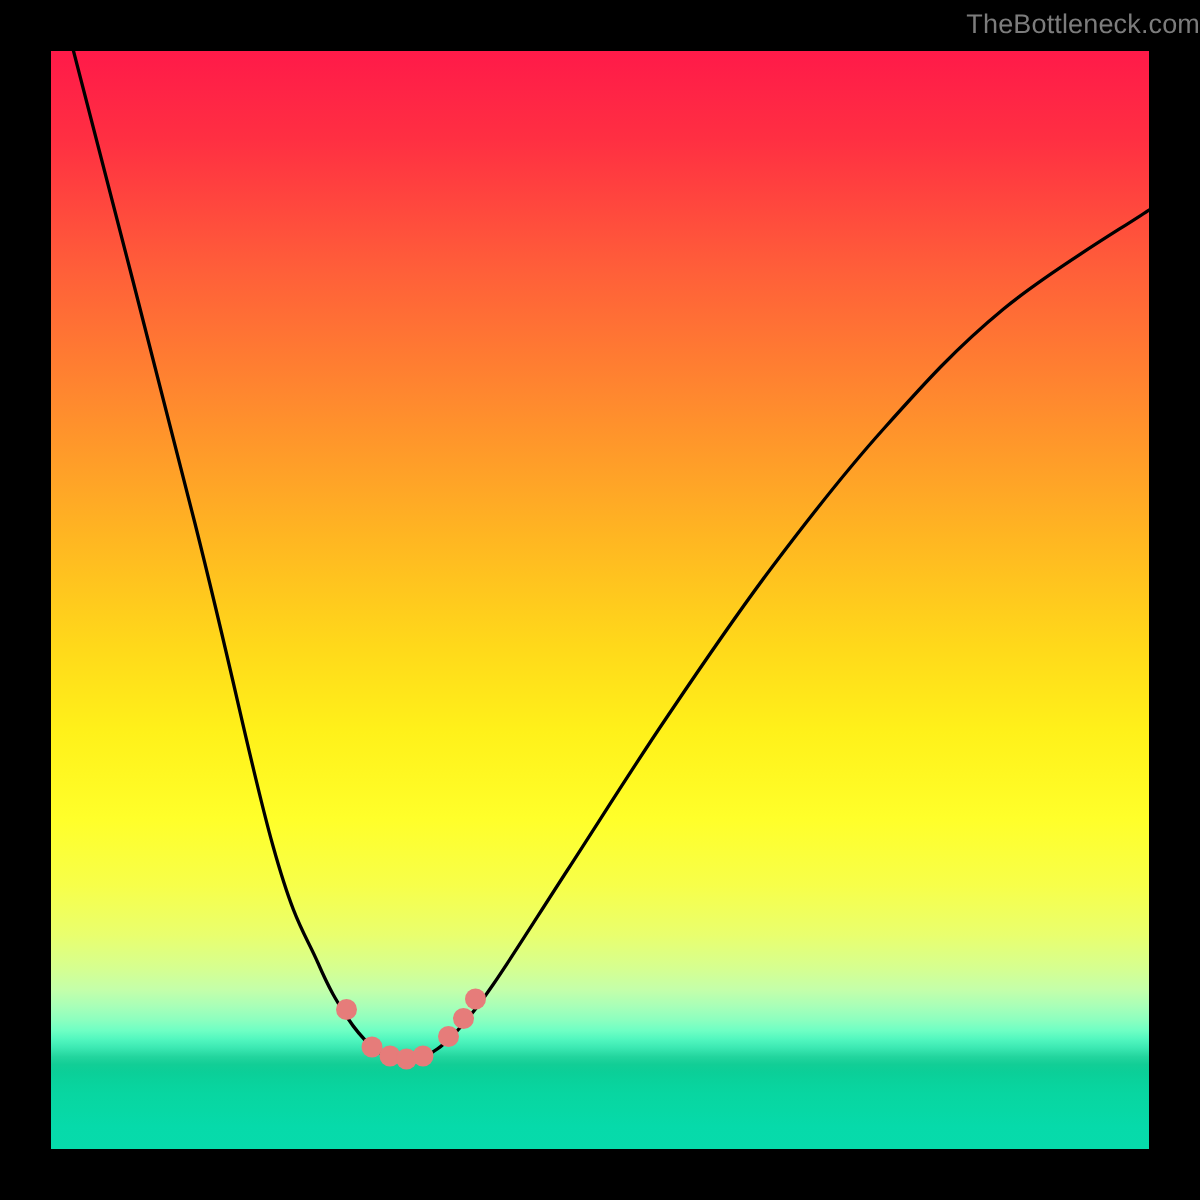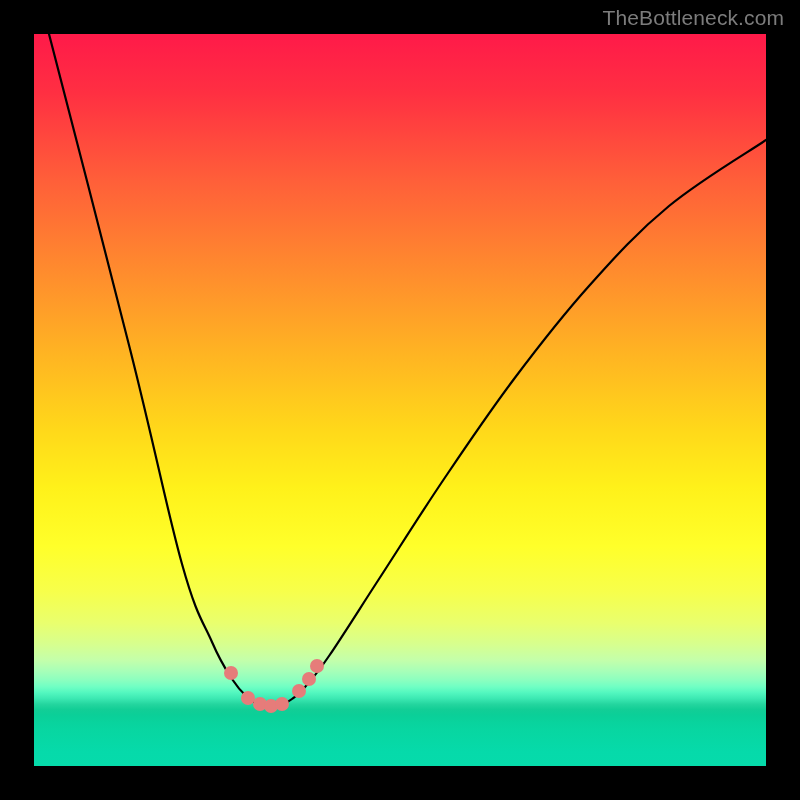--- a/index.html
+++ b/index.html
@@ -65,23 +65,23 @@
   .curve-svg {
     position: absolute;
     left: 0;
     top: 0;
     width: 732px;
     height: 732px;
   }
   .watermark {
     position: absolute;
     top: 6px;
-    right: 16px;
+    right: 0;
     color: #7c7c7c;
-    font-size: 21px;
+    font-size: 18px;
     font-weight: 500;
     letter-spacing: 0.1px;
   }
 </style>
 </head>
 <body>
 
 <div class="frame">
   <div class="plot-area">
     <div class="gradient"></div>

